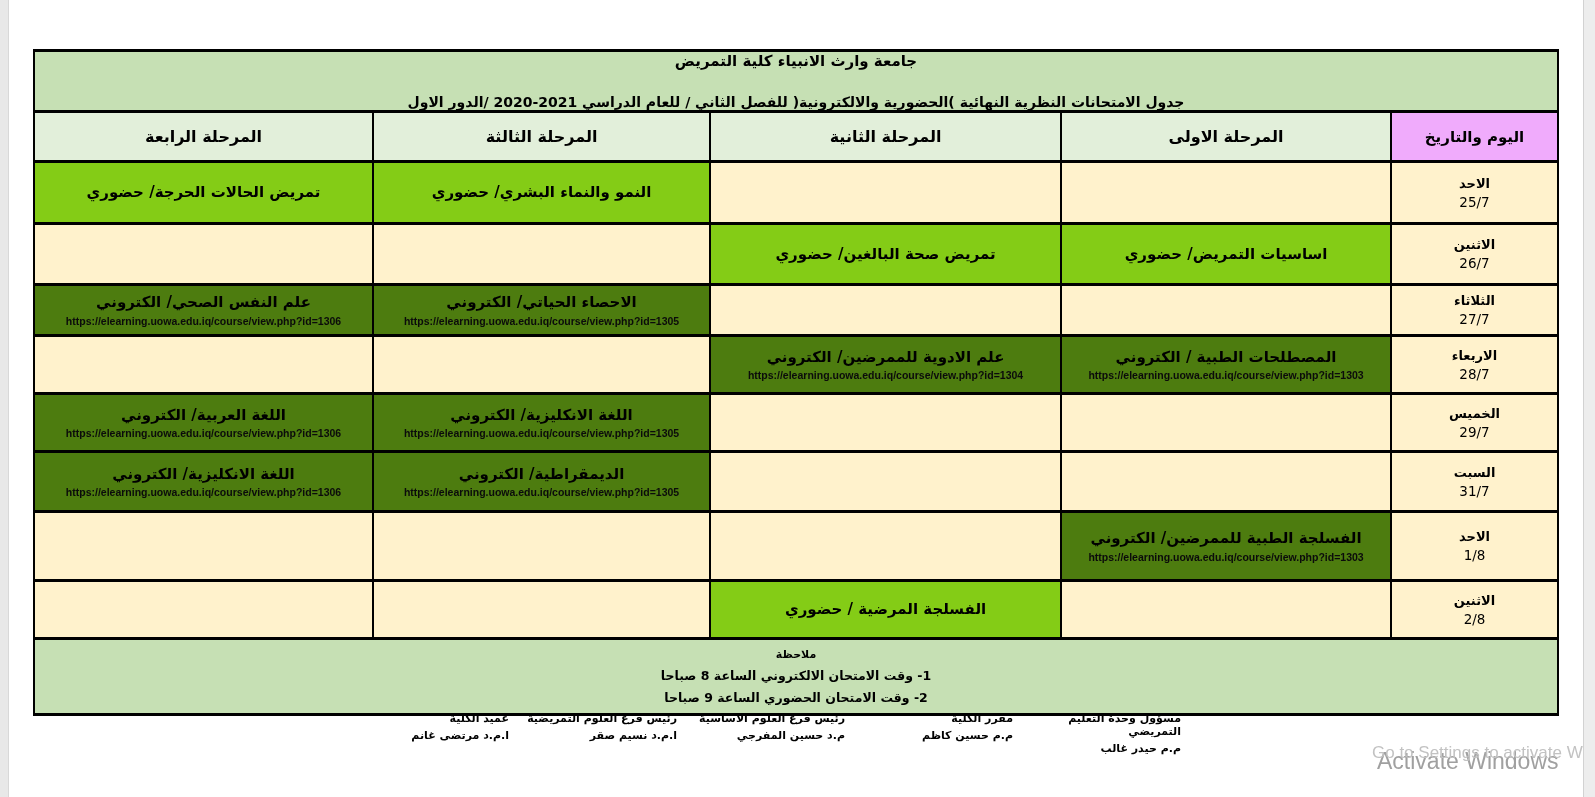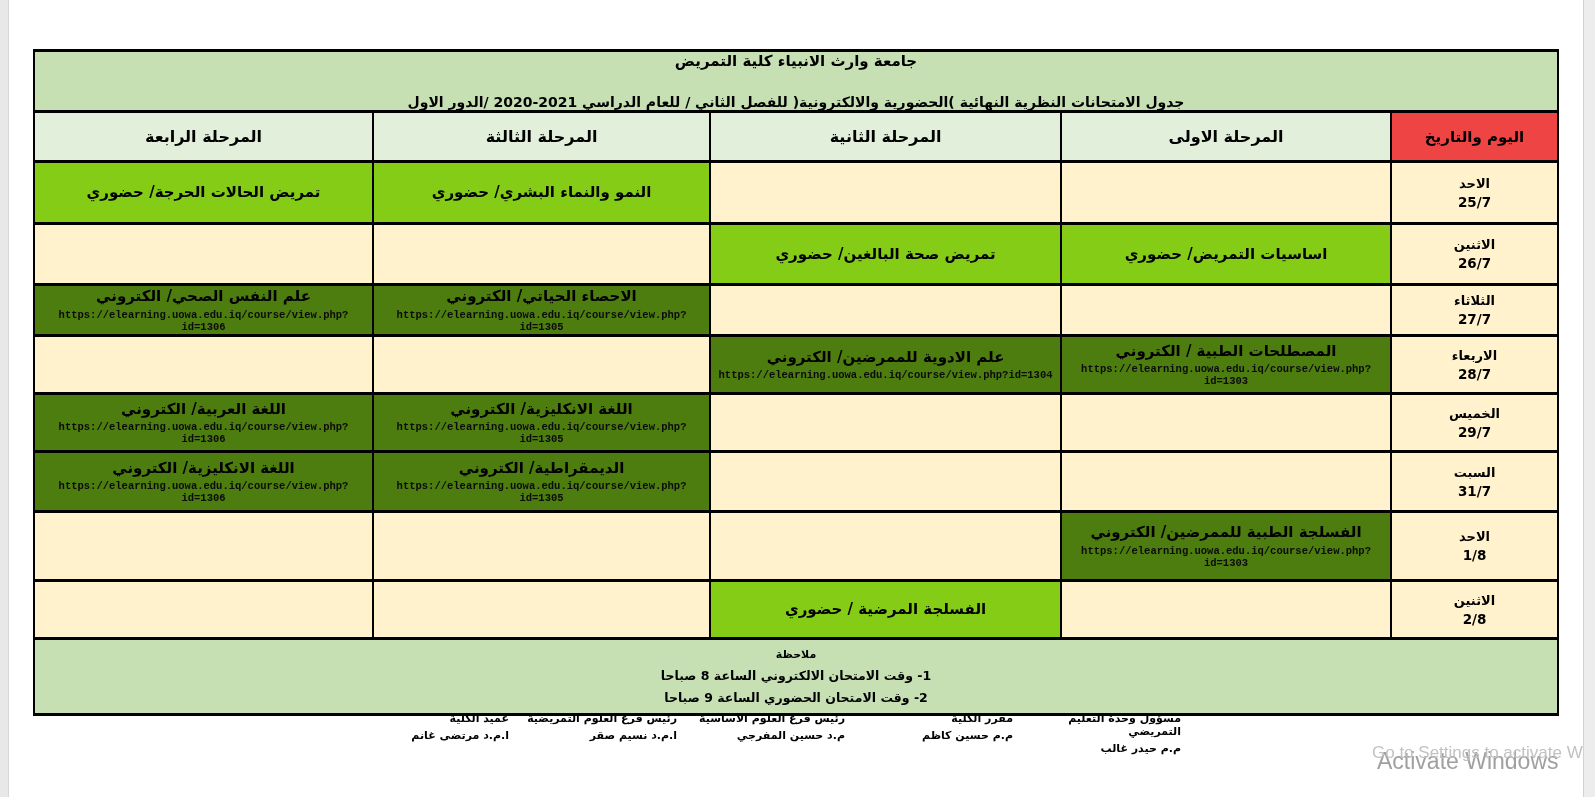--- a/index.html
+++ b/index.html
@@ -23,33 +23,33 @@
     direction:rtl; border-collapse:collapse; table-layout:fixed;
   }
   table.sheet td {
     border:2px solid #000; border-top-width:3px; border-bottom-width:3px;
     text-align:center; vertical-align:middle; padding:0 4px; overflow:hidden;
   }
   td.title-cell { background:#C6E0B4; }
   .title-l1 { font-weight:bold; font-size:15px; }
   .title-l2 { font-weight:bold; font-size:14px; margin-top:24px; }
   td.head-cell { background:#E2EFDA; font-weight:bold; font-size:16px; }
-  td.head-date { background:#ef4444; font-weight:bold; font-size:15px; }
+  td.head-date { background:#f0abfc; font-weight:bold; font-size:15px; }
   td.cell-empty  { background:#FFF2CC; }
   td.cell-onsite { background:#84cc16; }
   td.cell-online { background:#4d7c0f; }
   td.date-cell   { background:#FFF2CC; }
   .subject { font-weight:bold; font-size:15px; line-height:1.25; }
   .course-url {
-    display:block; font-family:Liberation Mono, monospace; font-weight:bold;
+    display:block; font-family:Liberation Sans, sans-serif; font-weight:bold;
     font-size:10.5px; color:#0b0b0b; text-decoration:none; margin-top:3px;
     direction:ltr; unicode-bidi:embed;
   }
   .day-name { font-weight:bold; font-size:13px; }
-  .day-date { font-weight:bold; font-size:13.5px; margin-top:3px; }
+  .day-date { font-weight:normal; font-size:13.5px; margin-top:3px; }
   td.notes-cell { background:#C6E0B4; text-align:right; padding:4px 9px 6px 9px; vertical-align:top; }
   .note-heading { font-weight:bold; font-size:11px; }
   .note-line { font-weight:bold; font-size:12.5px; margin-top:7px; }
   
   .signatures {
     position:absolute; top:712px; left:345px; width:840px;
     display:flex; direction:rtl;
   }
   .sig { flex:1; text-align:right; font-weight:bold; font-size:11px; line-height:1.2; padding:0 4px; }
   .sig-name { margin-top:4px; }

